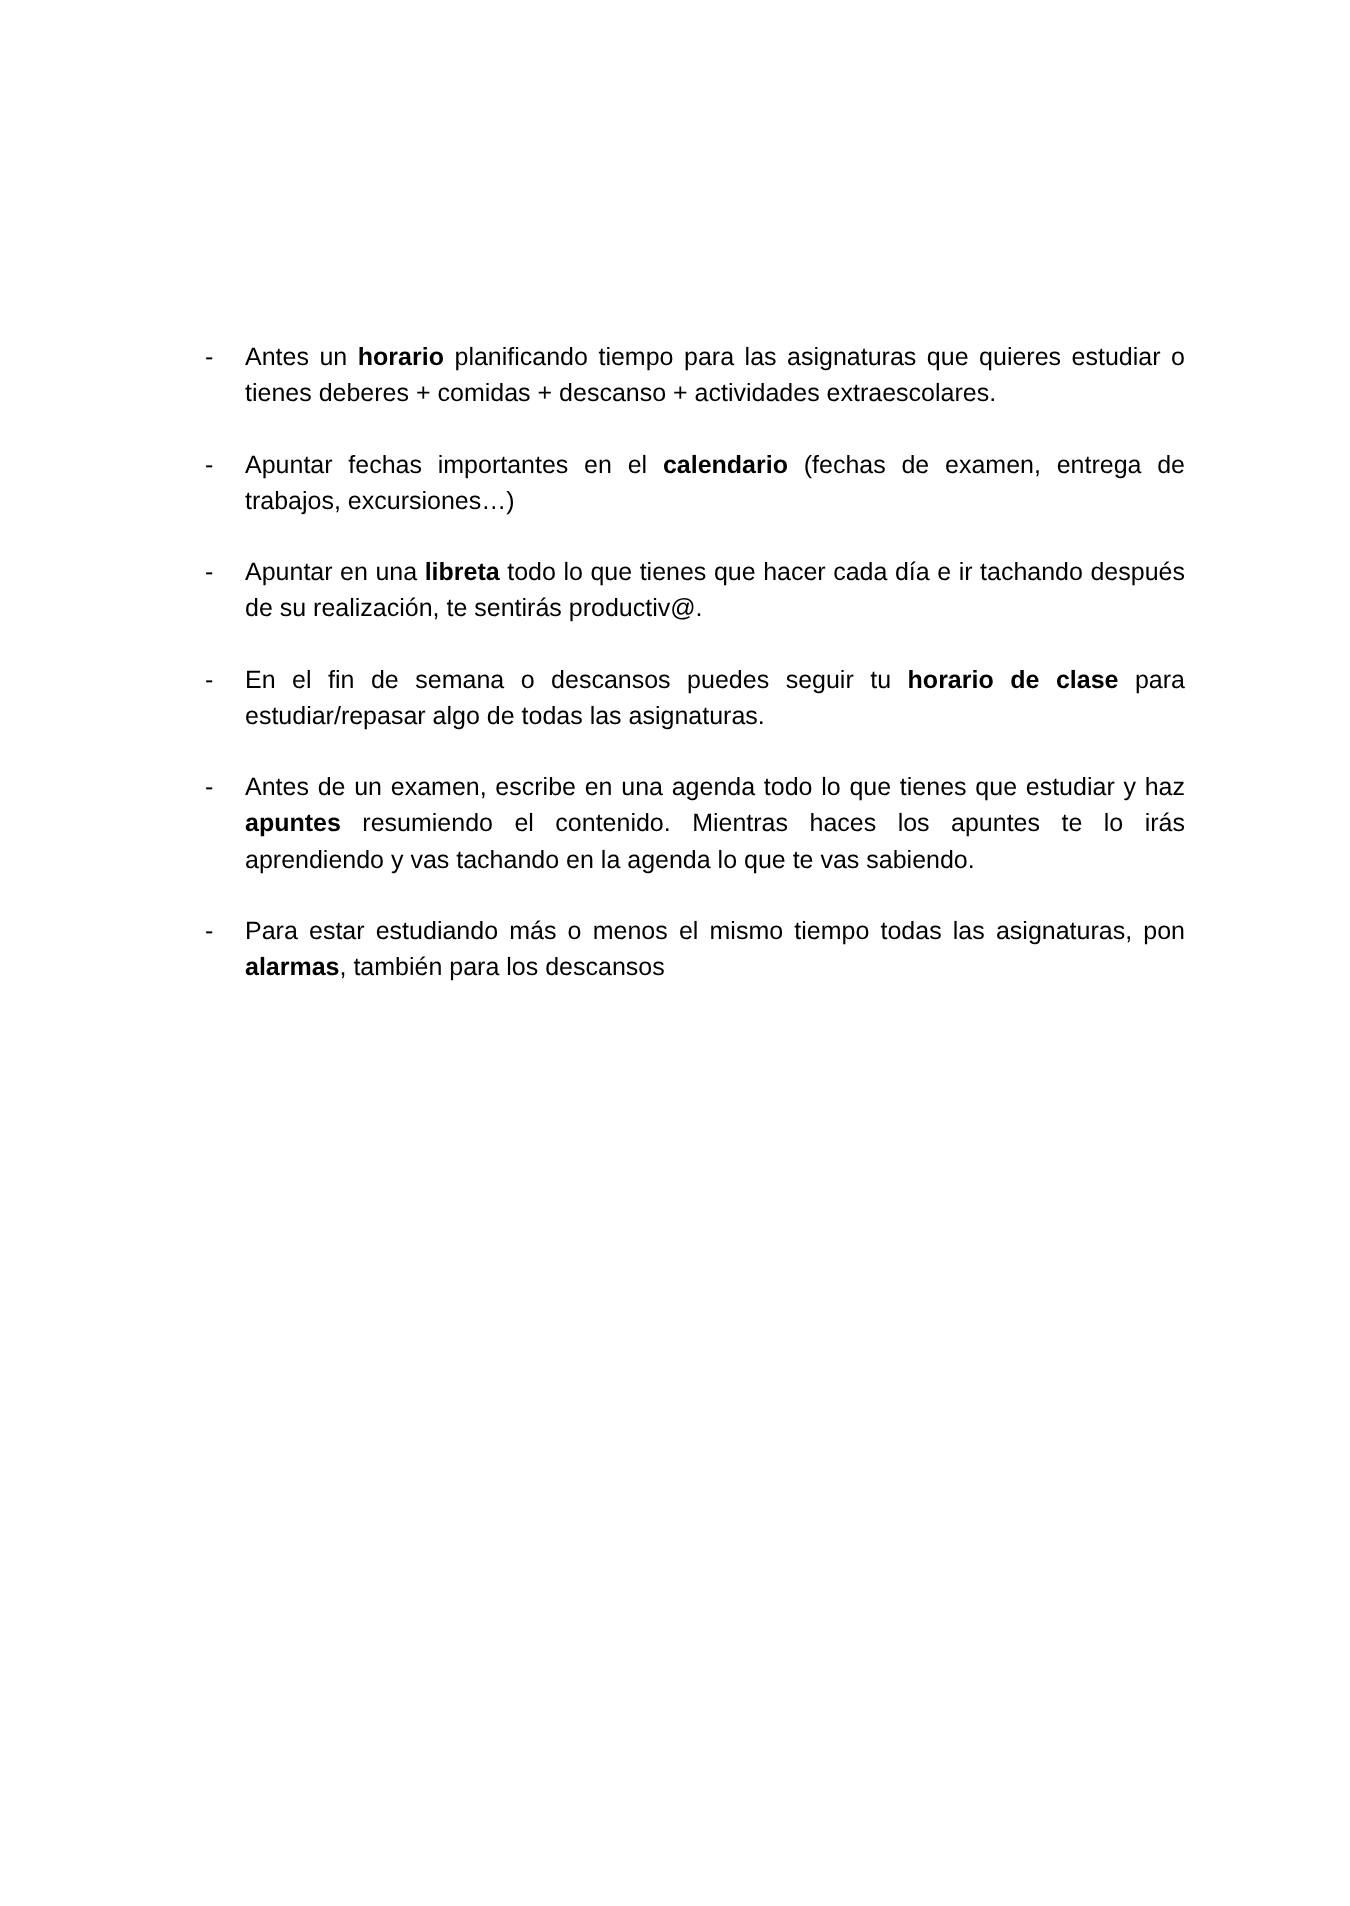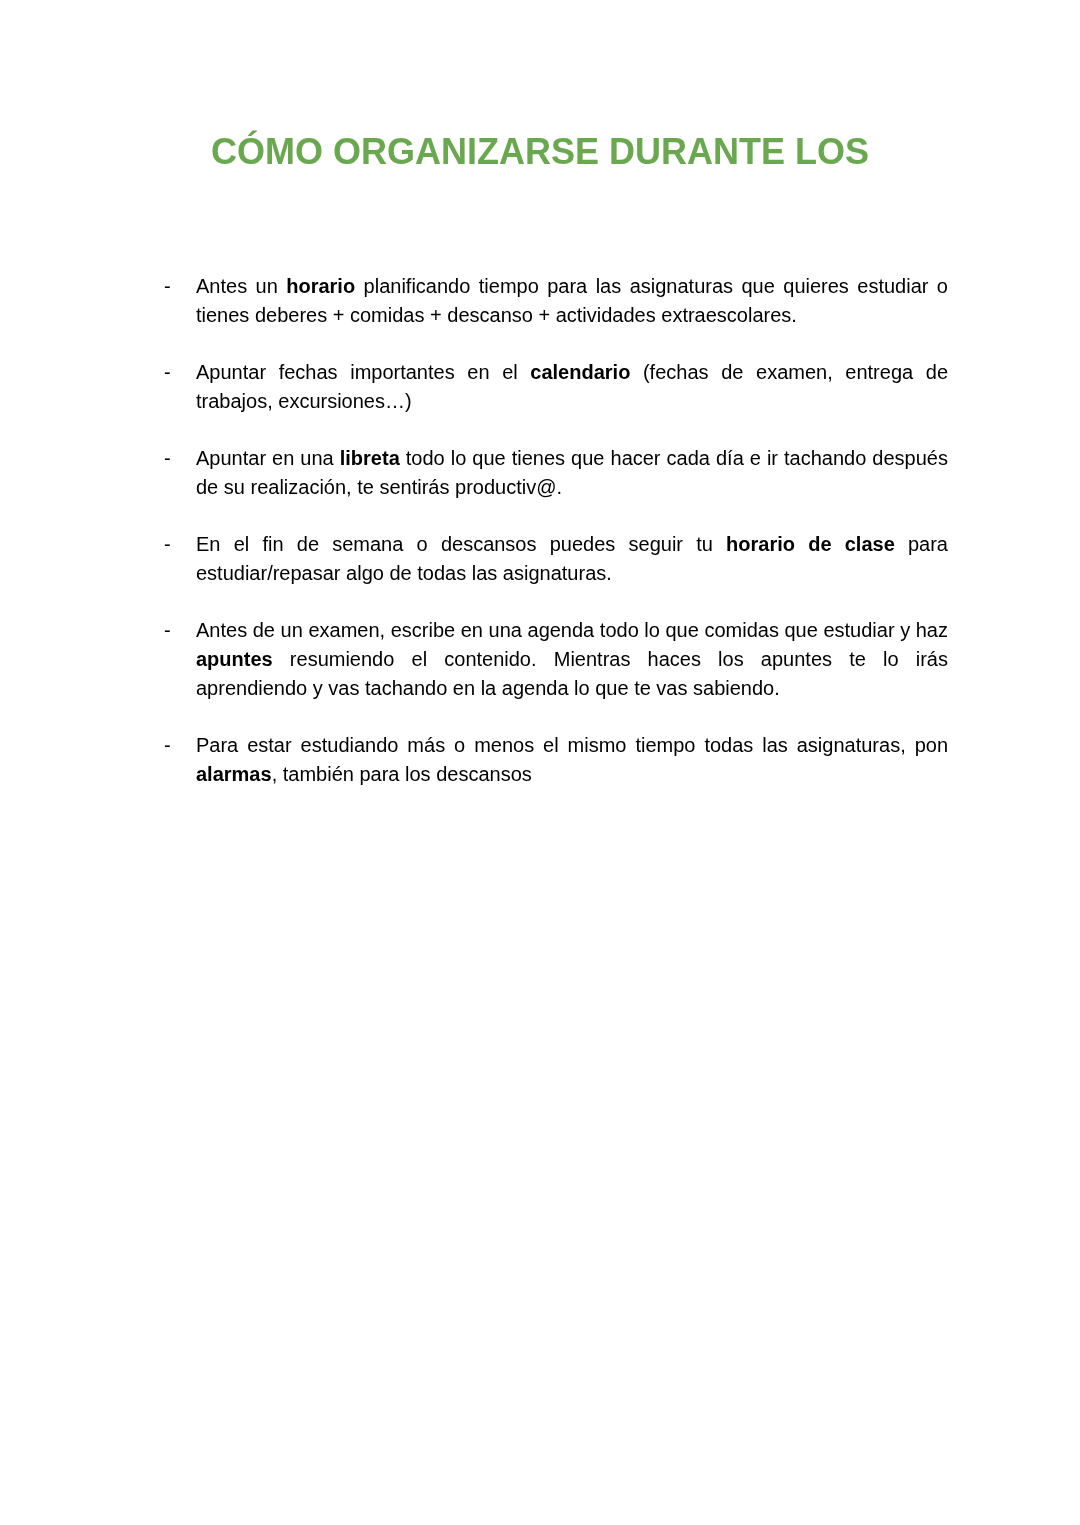--- a/index.html
+++ b/index.html
@@ -56,36 +56,36 @@
       left: 4px;
       top: 0;
     }
     .item b { font-weight: bold; margin-top: 16px; }
   </style>
 </head>
 <body>
 
 <div class="page">
   <h1 class="title">
-    <span>CÓMO ORGANIZARSE DURANTE LOS</span><br>
+    <br>
   </h1>
 
   <ul class="list">
     <li class="item">
       <span class="dash">-</span><span>Antes un </span><b>horario</b><span> planificando tiempo para las asignaturas que quieres estudiar o tienes deberes + comidas +  descanso + actividades extraescolares.</span>
     </li>
     <li class="item">
       <span class="dash">-</span><span>Apuntar fechas importantes en el </span><b>calendario</b><span> (fechas de examen, entrega de trabajos, excursiones…)</span>
     </li>
     <li class="item">
       <span class="dash">-</span><span>Apuntar en una </span><b>libreta</b><span> todo lo que tienes que hacer cada día e ir tachando después de su realización, te sentirás productiv@.</span>
     </li>
     <li class="item">
       <span class="dash">-</span><span>En el fin de semana o descansos puedes seguir tu </span><b>horario de clase</b><span> para estudiar/repasar algo de todas las asignaturas.</span>
     </li>
     <li class="item">
-      <span class="dash">-</span><span>Antes de un examen, escribe en una agenda todo lo que comidas que estudiar y haz </span><b>apuntes</b><span> resumiendo el contenido. Mientras haces los apuntes te lo irás aprendiendo y vas tachando en la agenda lo que te vas sabiendo.</span>
+      <span class="dash">-</span><span>Antes de un examen, escribe en una agenda todo lo que tienes que estudiar y haz </span><b>apuntes</b><span> resumiendo el contenido. Mientras haces los apuntes te lo irás aprendiendo y vas tachando en la agenda lo que te vas sabiendo.</span>
     </li>
     <li class="item">
       <span class="dash">-</span><span>Para estar estudiando más o menos el mismo tiempo todas las asignaturas, pon </span><b>alarmas</b><span>, también para los descansos</span>
     </li>
   </ul>
 </div>
 
 </body></html>

